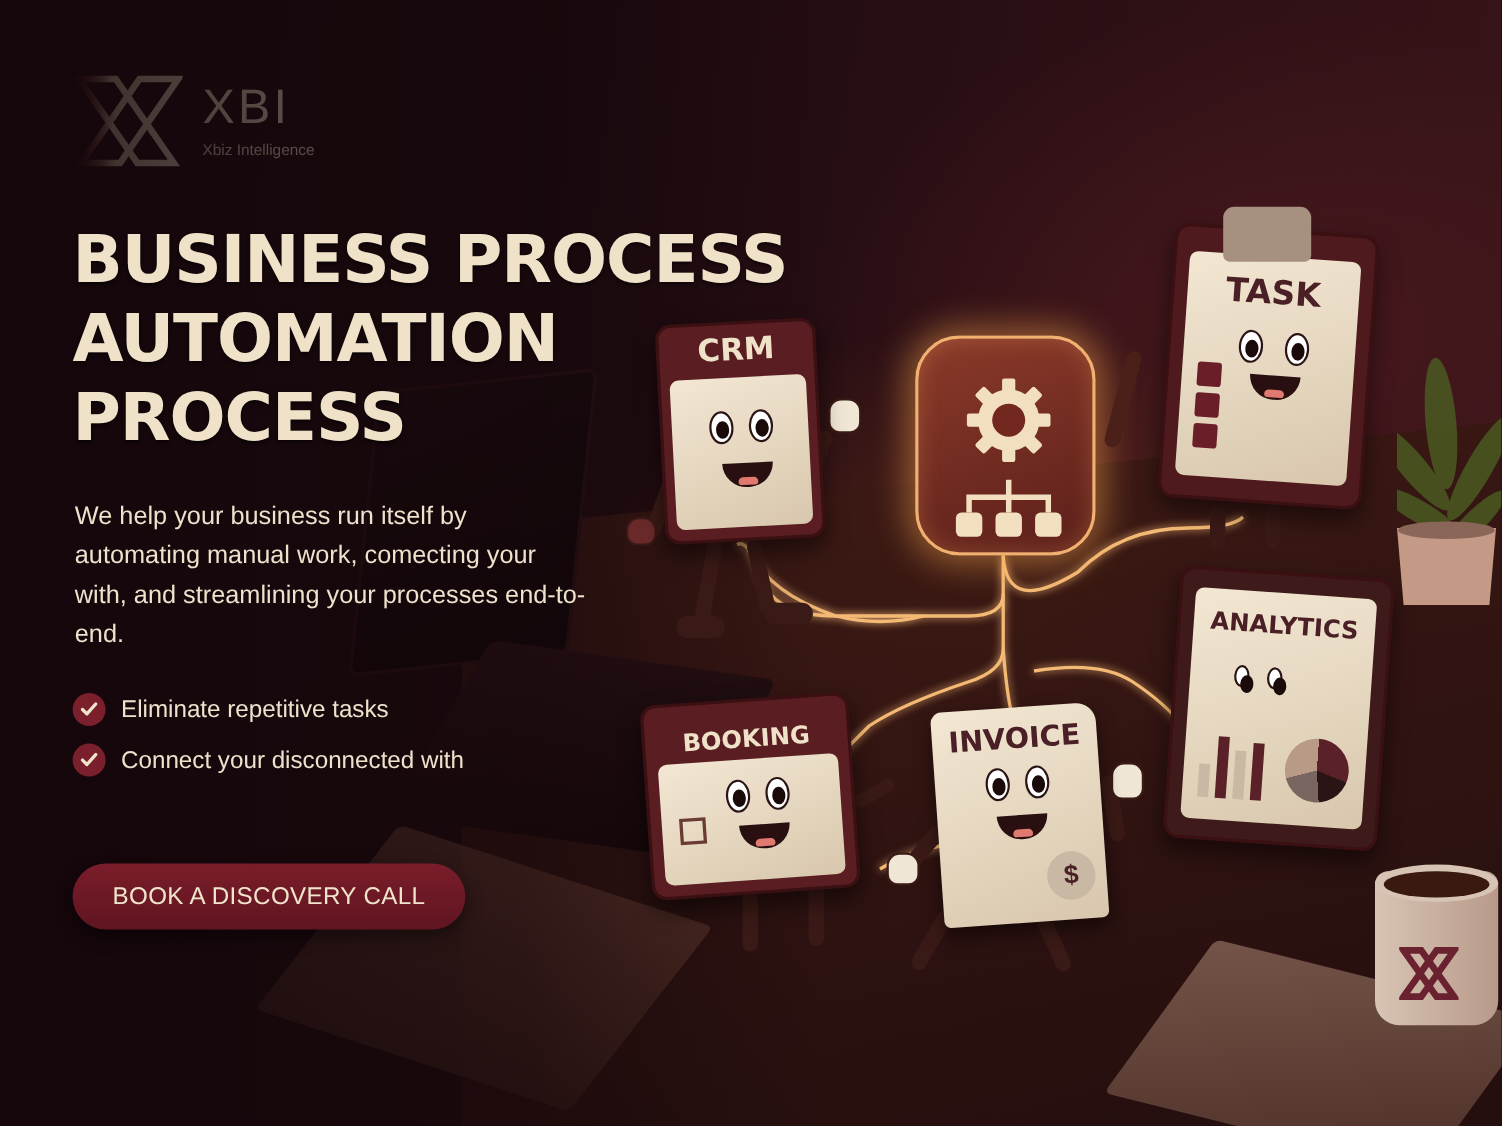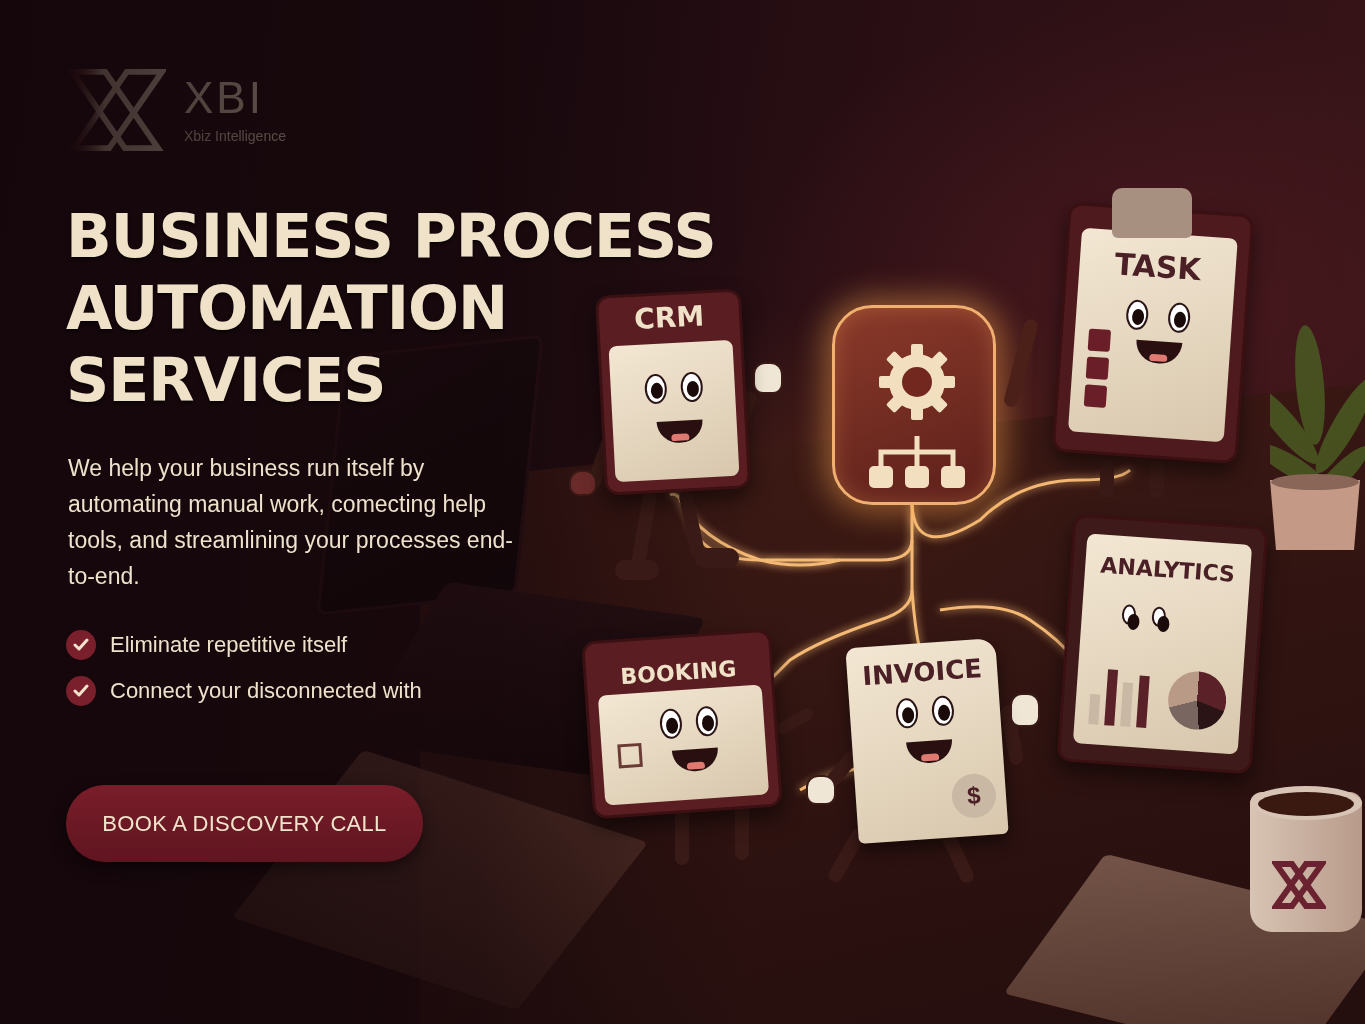--- a/index.html
+++ b/index.html
@@ -27,21 +27,21 @@
   .logo-text{display:flex;flex-direction:column}
   .logo-name{font-size:44px;font-weight:400;letter-spacing:3px;color:#efe2c8;line-height:44px}
   .logo-tag{font-size:14px;color:#e6d8c0;margin-top:8px}
 
   .headline{position:absolute;left:66px;top:200px;font-family:"DejaVu Sans","Liberation Sans",sans-serif;font-weight:700;font-size:60px;line-height:72px;color:#efe2c8;letter-spacing:-1px;text-shadow:0 2px 3px rgba(0,0,0,.6)}
   .headline div{white-space:nowrap}
   .intro{position:absolute;left:68px;top:450px;width:470px;font-size:23px;line-height:36px;color:#efe2cc}
   .bullets{position:absolute;left:66px;top:622px;list-style:none}
   .bullets li{display:flex;align-items:center;gap:14px;height:46px;font-size:22px;color:#efe2cc}
   .check{width:30px;height:30px;border-radius:50%;background:#7a1f2c;display:flex;align-items:center;justify-content:center}
-  .cta{position:absolute;left:66px;top:785px;width:357px;height:77px;border-radius:40px;background:linear-gradient(180deg,#7a1d2a,#5f1520);color:#f1e4cc;font-size:22px;letter-spacing:.3px;border:none;display:flex;align-items:center;justify-content:center;box-shadow:0 6px 16px rgba(0,0,0,.45);cursor:pointer;font-family:"Liberation Sans",sans-serif}
+  .cta{position:absolute;left:66px;top:785px;width:357px;height:60px;border-radius:40px;background:linear-gradient(180deg,#7a1d2a,#5f1520);color:#f1e4cc;font-size:22px;letter-spacing:.3px;border:none;display:flex;align-items:center;justify-content:center;box-shadow:0 6px 16px rgba(0,0,0,.45);cursor:pointer;font-family:"Liberation Sans",sans-serif}
 
   
   .wires{position:absolute;left:0;top:0;width:1365px;height:1024px}
 
   
   .char{position:absolute}
   .card-frame{position:absolute;background:#5a1e22;border:3px solid #3a1013;border-radius:14px;box-shadow:0 10px 20px rgba(0,0,0,.5)}
   .card-face{position:absolute;background:linear-gradient(160deg,#f3e7d3,#d8c7ad);border-radius:8px}
   .card-title{position:absolute;font-family:"DejaVu Sans",sans-serif;font-weight:700;text-align:center}
   .eye{position:absolute;width:22px;height:30px;border-radius:50%;background:#fff;border:2px solid #2a1416}
@@ -105,33 +105,33 @@
     <span class="logo-name">XBI</span>
     <span class="logo-tag">Xbiz Intelligence</span>
   </div>
 </div>
 
 <div class="vignette"></div>
 
 <h1 class="headline">
   <div>BUSINESS PROCESS</div>
   <div>AUTOMATION</div>
-  <div>SERVICES</div>
+  <div>PROCESS</div>
 </h1>
 
-<p class="intro">We help your business run itself by automating manual work, comecting help tools, and streamlining your processes end-to-end.</p>
+<p class="intro">We help your business run itself by automating manual work, comecting your with, and streamlining your processes end-to-end.</p>
 
 <ul class="bullets">
   <li>
     <span class="check">
         <svg width="16" height="14" viewBox="0 0 16 14">
           <path d="M2 7 L6 11 L14 2" fill="none" stroke="#f1e4cc" stroke-width="3" stroke-linecap="round" stroke-linejoin="round"></path>
         </svg>
       </span>
-    <span>Eliminate repetitive itself</span>
+    <span>Eliminate repetitive tasks</span>
   </li>
   <li>
     <span class="check">
         <svg width="16" height="14" viewBox="0 0 16 14">
           <path d="M2 7 L6 11 L14 2" fill="none" stroke="#f1e4cc" stroke-width="3" stroke-linecap="round" stroke-linejoin="round"></path>
         </svg>
       </span>
     <span>Connect your disconnected with</span>
   </li>
 </ul>

